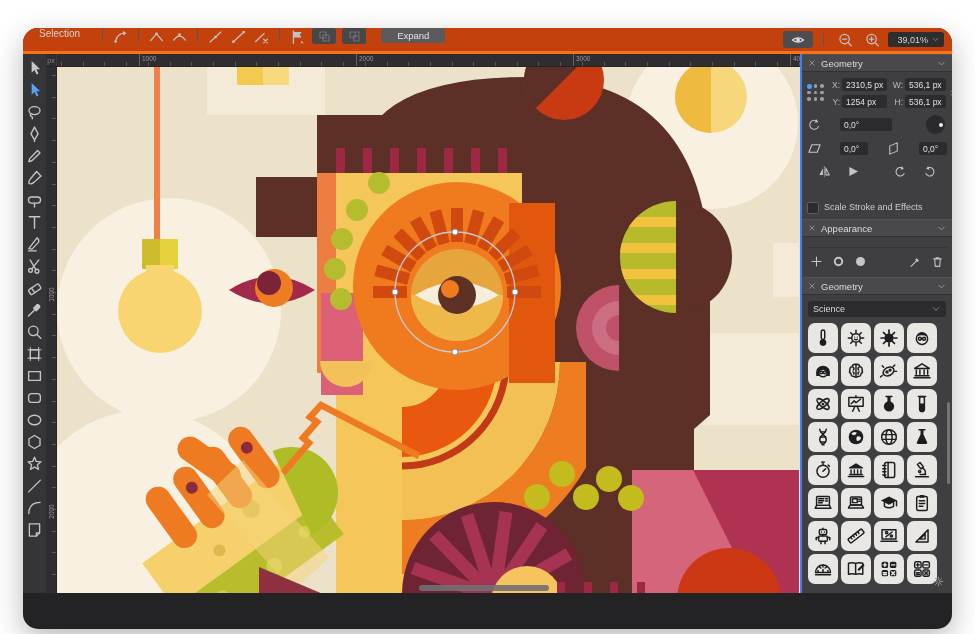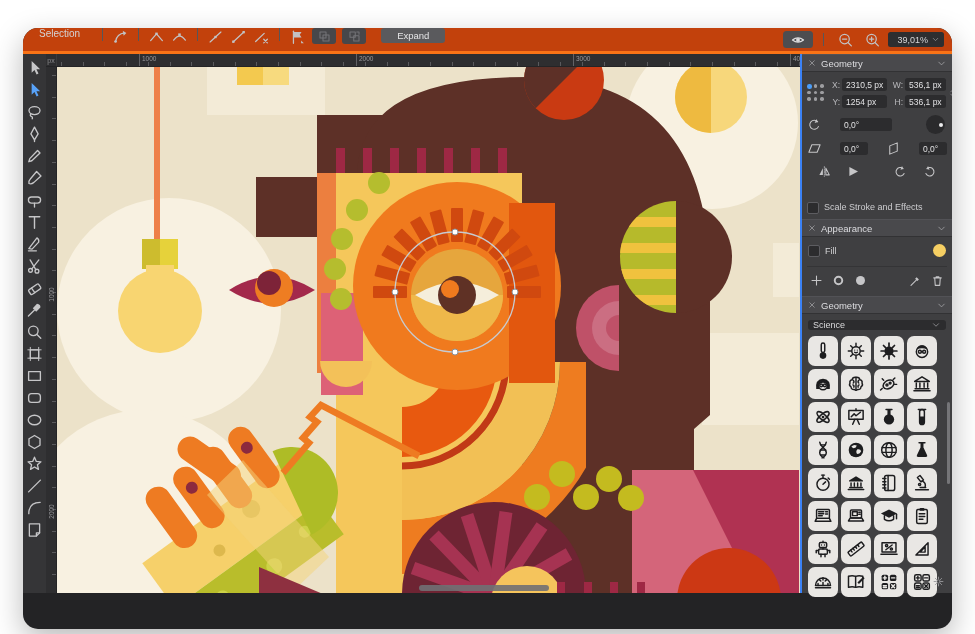--- a/index.html
+++ b/index.html
@@ -696,25 +696,20 @@
             </svg>
           </span>
         <span>Appearance</span>
         <span class="ic chev">
             <svg viewBox="0 0 20 20">
               <path d="M5 7.5 L10 12.5 L15 7.5"></path>
             </svg>
           </span>
       </div>
       <div class="app-body">
-        <div class="app-row">
-          <span class="cb"></span>
-          <span class="lbl">Fill</span>
-          <span class="swatch-fill"></span>
-        </div>
         <div class="app-foot">
           <span class="ic gi">
               <svg viewBox="0 0 20 20">
                 <path d="M10 4 V16 M4 10 H16"></path>
               </svg>
             </span>
           <span class="ic gi">
               <svg viewBox="0 0 20 20">
                 <circle cx="10" cy="10" r="5" stroke-width="2.6"></circle>
               </svg>

